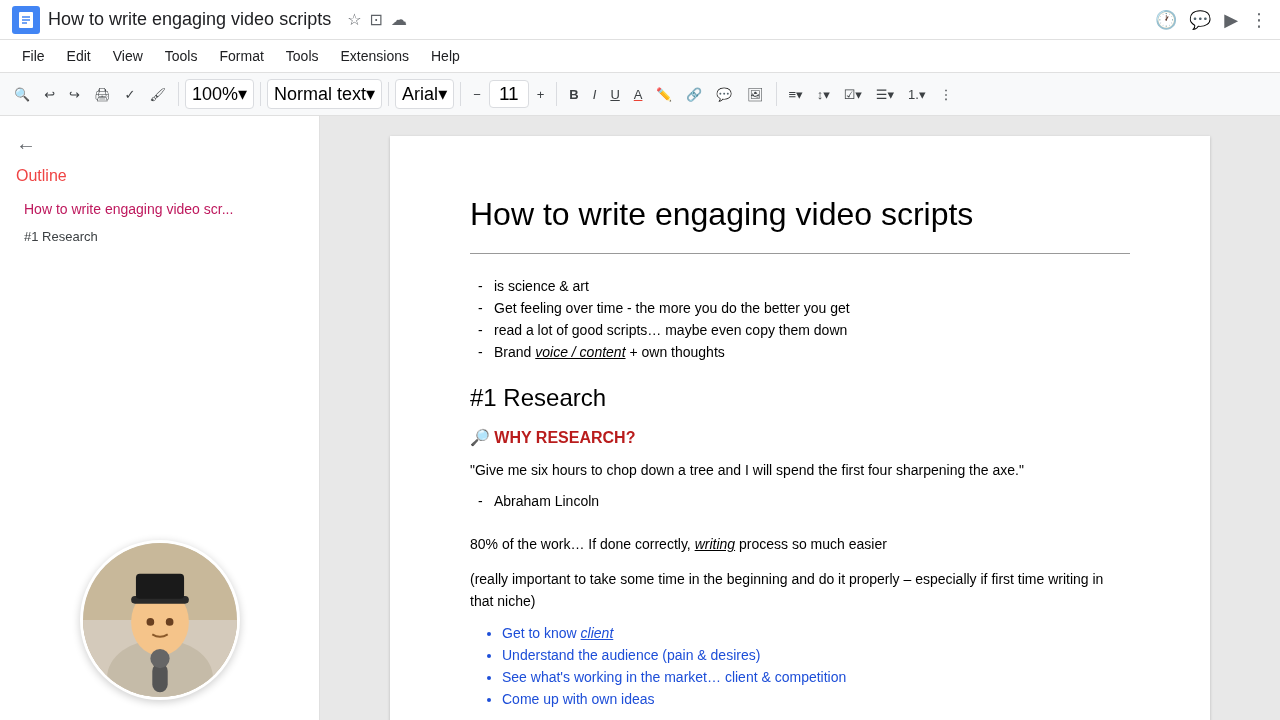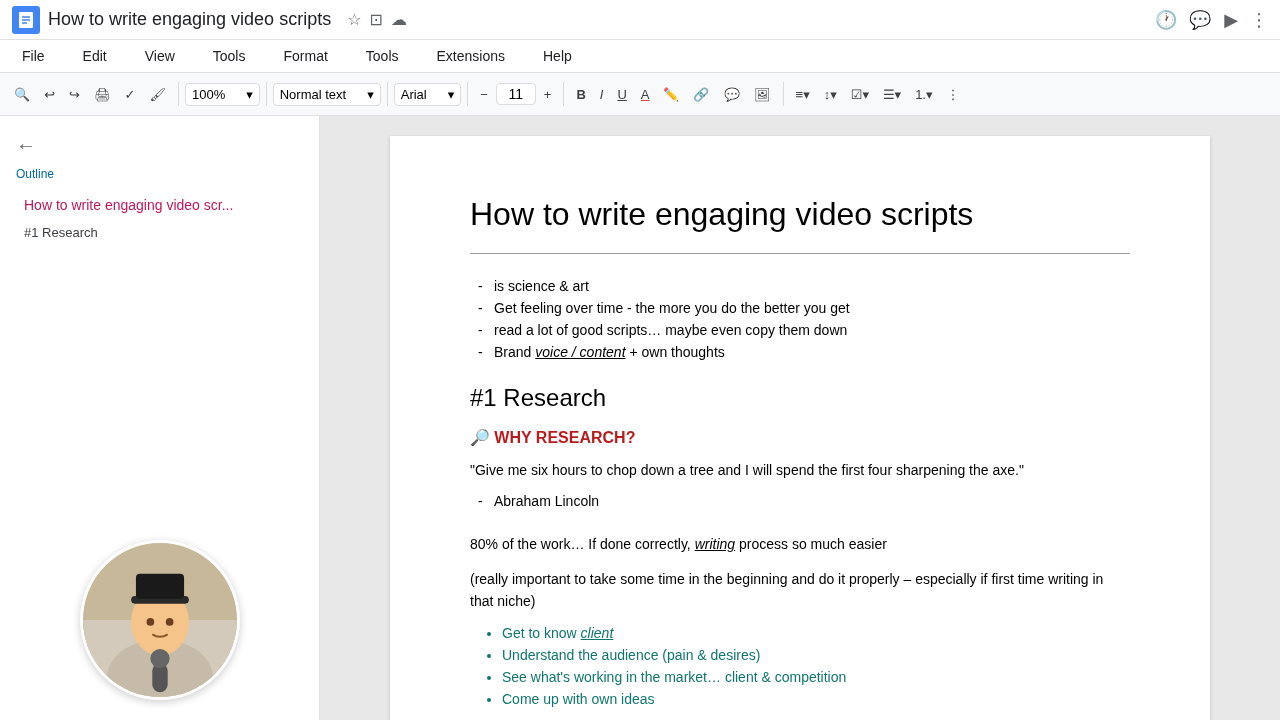--- a/index.html
+++ b/index.html
@@ -14,48 +14,48 @@
     .doc-title { font-size: 18px; color: #202124; font-weight: 400; }
     .title-icons { display: flex; gap: 8px; margin-left: 8px; }
     .title-icon { color: #5f6368; font-size: 16px; cursor: pointer; }
     .spacer { flex: 1; }
     .header-right-icons { display: flex; gap: 12px; align-items: center; }
     .hr-icon { color: #5f6368; font-size: 18px; cursor: pointer; }
 
     
     .menu-bar {
       display: flex; align-items: center; padding: 2px 12px; background: #fff;
-      gap: 18px; height: 32px;
+      gap: 2px; height: 32px;
     }
     .menu-item { padding: 4px 10px; font-size: 14px; color: #202124; cursor: pointer; border-radius: 4px; }
 
     
     .toolbar {
       display: flex; align-items: center; padding: 4px 8px; background: #f8f9fa;
       border-top: 1px solid #e0e0e0; border-bottom: 1px solid #e0e0e0;
       gap: 2px; height: 44px; flex-wrap: nowrap; overflow: hidden;
     }
     .tb-btn { padding: 4px 6px; cursor: pointer; border-radius: 4px; font-size: 13px; color: #3c4043; display: flex; align-items: center; gap: 2px; border: none; background: transparent; }
     .tb-separator { width: 1px; height: 24px; background: #dadce0; margin: 0 4px; }
-    .tb-select { border: 1px solid #dadce0; border-radius: 4px; padding: 3px 6px; font-size: 13px; background: #fff; cursor: pointer; display: flex; align-items: center; gap: 21px; }
-    .font-size-box { border: 1px solid #dadce0; border-radius: 4px; padding: 2px 6px; font-size: 14px; width: 40px; text-align: center; background: #fff; }
+    .tb-select { border: 1px solid #dadce0; border-radius: 4px; padding: 3px 6px; font-size: 18px; background: #fff; cursor: pointer; display: flex; align-items: center; gap: 0; }
+    .font-size-box { border: 1px solid #dadce0; border-radius: 4px; padding: 2px 6px; font-size: 19px; width: 40px; text-align: center; background: #fff; }
     .tb-bold { font-weight: bold; }
     .tb-italic { font-style: italic; }
     .tb-underline { text-decoration: underline; }
 
     
     .main { display: flex; flex: 1; overflow: hidden; }
 
     
     .sidebar {
       width: 320px; background: #fff; border-right: 1px solid #e0e0e0;
       padding: 16px; flex-shrink: 0; overflow-y: auto; position: relative;
     }
     .sidebar-back { font-size: 20px; color: #5f6368; cursor: pointer; margin-bottom: 12px; }
-    .outline-label { font-size: 12px; color: #0369a1; margin-bottom: 12px; }
+    .outline-label { font-size: 16px; color: #ef4444; margin-bottom: 12px; }
     .outline-item { padding: 4px 8px; cursor: pointer; border-radius: 4px; margin-bottom: 4px; font-size: 14px; }
     .outline-title { color: #be185d; font-size: 14px; }
     .outline-h2 { color: #3c4043; font-size: 13px; padding-left: 8px; }
 
     .webcam-circle {
       position: absolute; bottom: 20px; left: 50%; transform: translateX(-50%);
       width: 160px; height: 160px; border-radius: 50%; overflow: hidden;
       background: #d0c8b8; border: 3px solid #fff; box-shadow: 0 2px 8px rgba(0,0,0,0.2);
       display: flex; align-items: center; justify-content: center;
     }
@@ -76,21 +76,21 @@
     .bullet-list-dash li::before { content: '-'; position: absolute; left: 8px; }
 
     .underline-text { text-decoration: underline; font-style: italic; }
 
     .doc-h2 { font-size: 24px; font-weight: 400; color: #000; margin-bottom: 16px; font-family: Arial, sans-serif; }
     .doc-h3 { font-size: 16px; font-weight: bold; color: #b91c1c; margin-bottom: 12px; }
 
     .doc-p { font-size: 14px; color: #000; margin-bottom: 12px; line-height: 1.6; }
 
     .bullet-list { list-style: disc; padding-left: 32px; }
-    .bullet-list li { margin-bottom: 6px; font-size: 14px; color: #0f766e; }
+    .bullet-list li { margin-bottom: 6px; font-size: 14px; color: #1d4ed8; }
   </style>
 </head>
 <body>
 
 <div class="title-bar">
   <div class="doc-icon">
     <svg width="18" height="18" viewBox="0 0 18 18" fill="none">
       <rect x="2" y="1" width="14" height="16" rx="1" fill="white"></rect>
       <path d="M5 6h8M5 9h8M5 12h5" stroke="#4285f4" stroke-width="1.5"></path>
     </svg>

